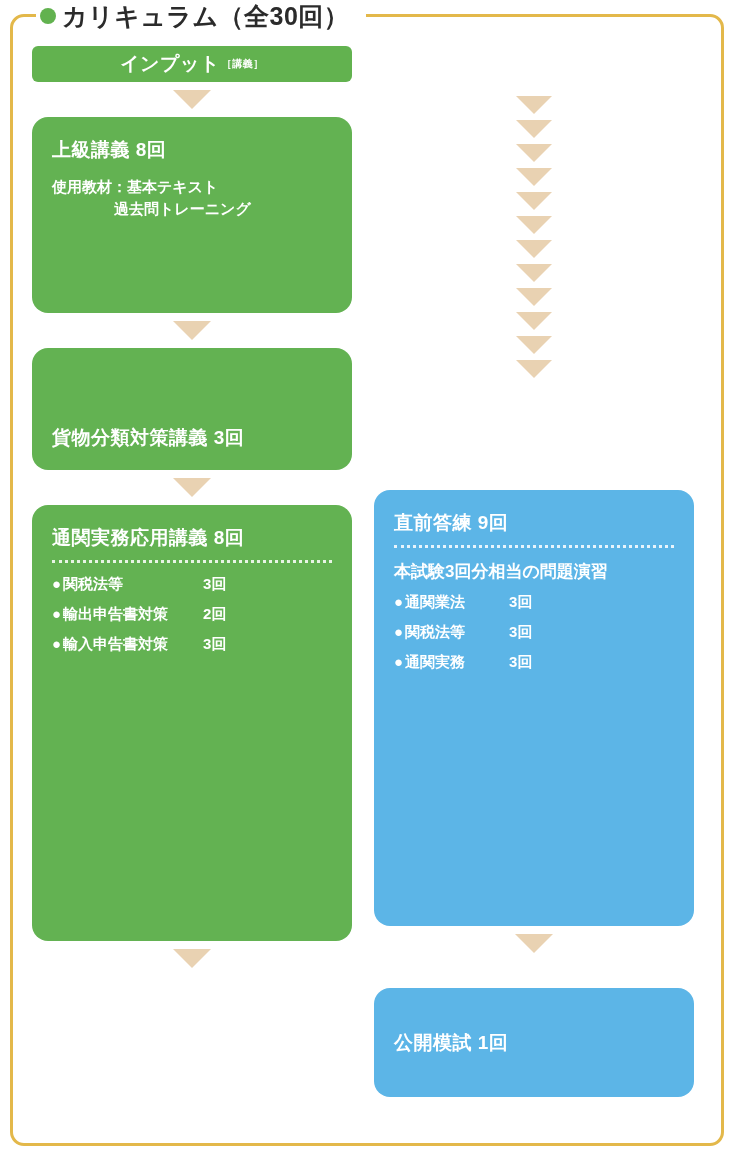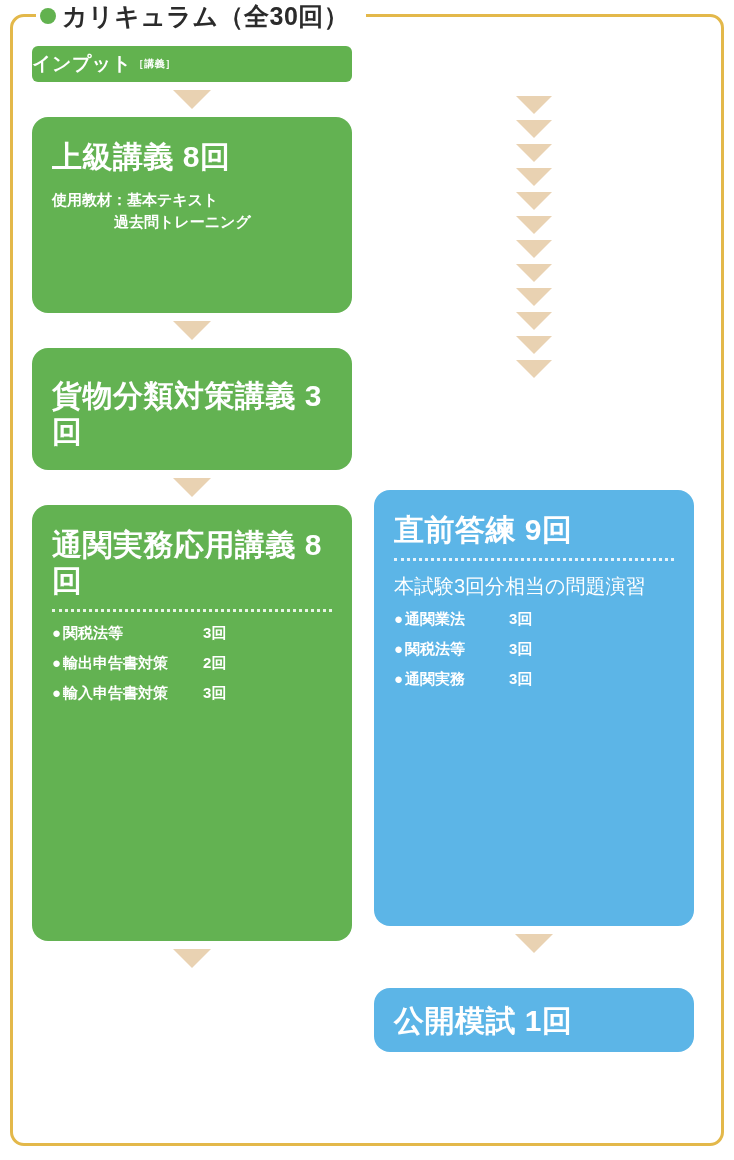--- a/index.html
+++ b/index.html
@@ -71,20 +71,21 @@
   .col-left  { left: 32px; }
   .col-right { left: 374px; }
 
   
   .col-header {
     width: 100%;
     height: 36px;
     border-radius: 6px;
     display: flex;
     align-items: center;
+    justify-content: center;
     color: #ffffff;
     font-size: 19px;
     font-weight: bold;
     box-sizing: border-box;
     letter-spacing: 0.5px;
   }
   .col-header .sub {
     font-size: 10px;
     font-weight: bold;
     margin-left: 2px;
@@ -113,41 +114,41 @@
     width: 100%;
     border-radius: 16px;
     box-sizing: border-box;
     padding: 22px 20px 20px 20px;
     color: #ffffff;
   }
   .box-green { background: #63b252; }
   .box-blue  { background: #5cb5e7; }
 
   .box-title {
-    font-size: 30px;
+    font-size: 19px;
     font-weight: bold;
     letter-spacing: 0.5px;
     line-height: 1.2;
   }
   .box-note {
     margin-top: 14px;
     font-size: 15px;
     font-weight: bold;
     line-height: 1.45;
   }
   .box-note .indent { display: block; padding-left: 62px; }
 
   .dotline {
     margin: 10px 0 12px 0;
     border-top: 3px dotted rgba(255,255,255,0.85);
     height: 0;
   }
   .lead {
-    font-size: 20px;
-    font-weight: normal;
+    font-size: 17px;
+    font-weight: bold;
     margin-bottom: 10px;
   }
   .items { margin: 0; padding: 0; list-style: none; }
   .items li {
     display: flex;
     align-items: baseline;
     font-size: 15px;
     font-weight: bold;
     margin-bottom: 11px;
   }
@@ -269,19 +270,19 @@
         <li>
           <span class="bullet">●</span>
           <span class="lbl">通関実務</span>
           <span class="cnt">3回</span>
         </li>
       </ul>
     </div>
 
     <div class="arrow"></div>
 
-    <div class="box box-blue" style="height:64px; display:flex; align-items:center;margin-top:35px;">
+    <div class="box box-blue" style="height:109px; display:flex; align-items:center;margin-top:35px;">
       <div class="box-title">公開模試 1回</div>
     </div>
 
   </div>
 
 </div>
 
 </body></html>

